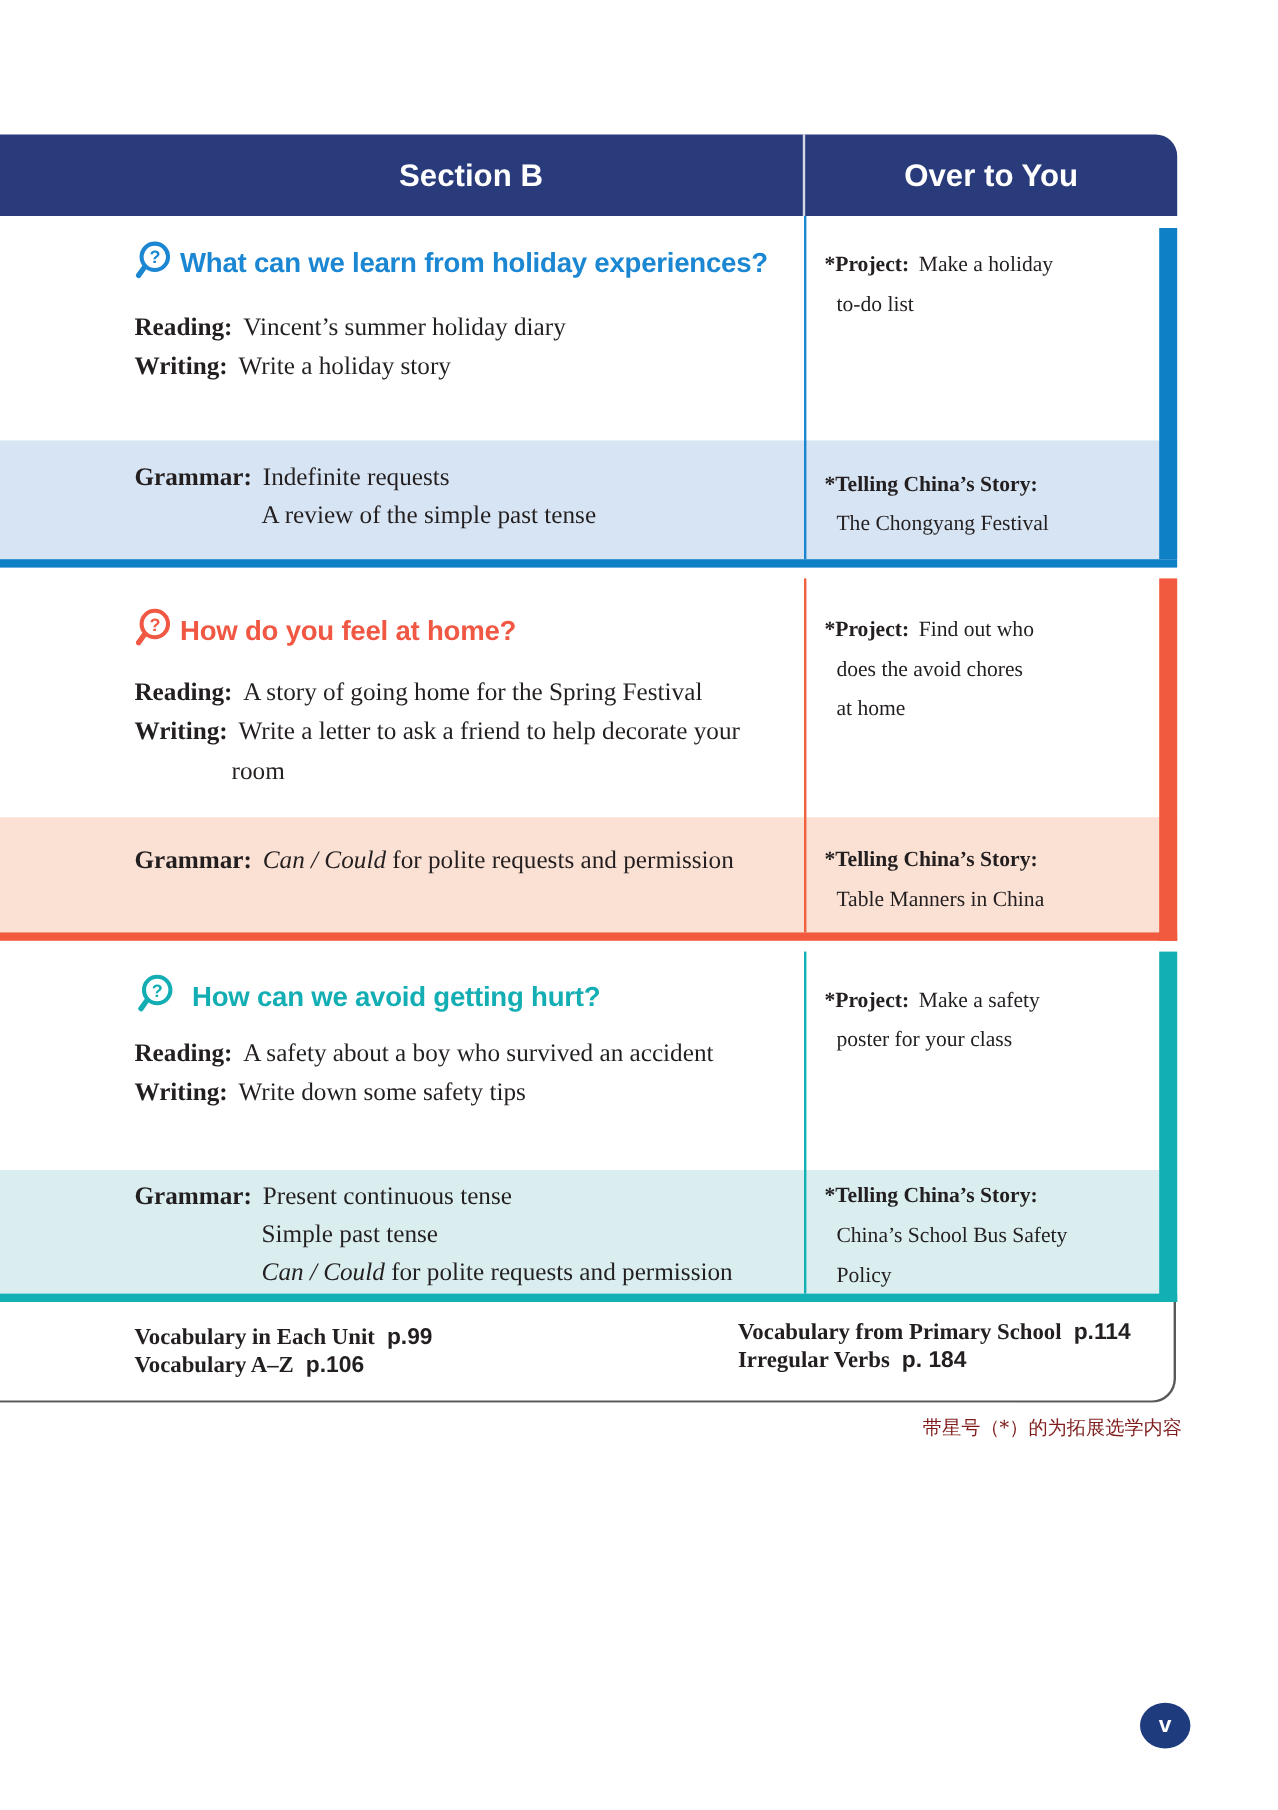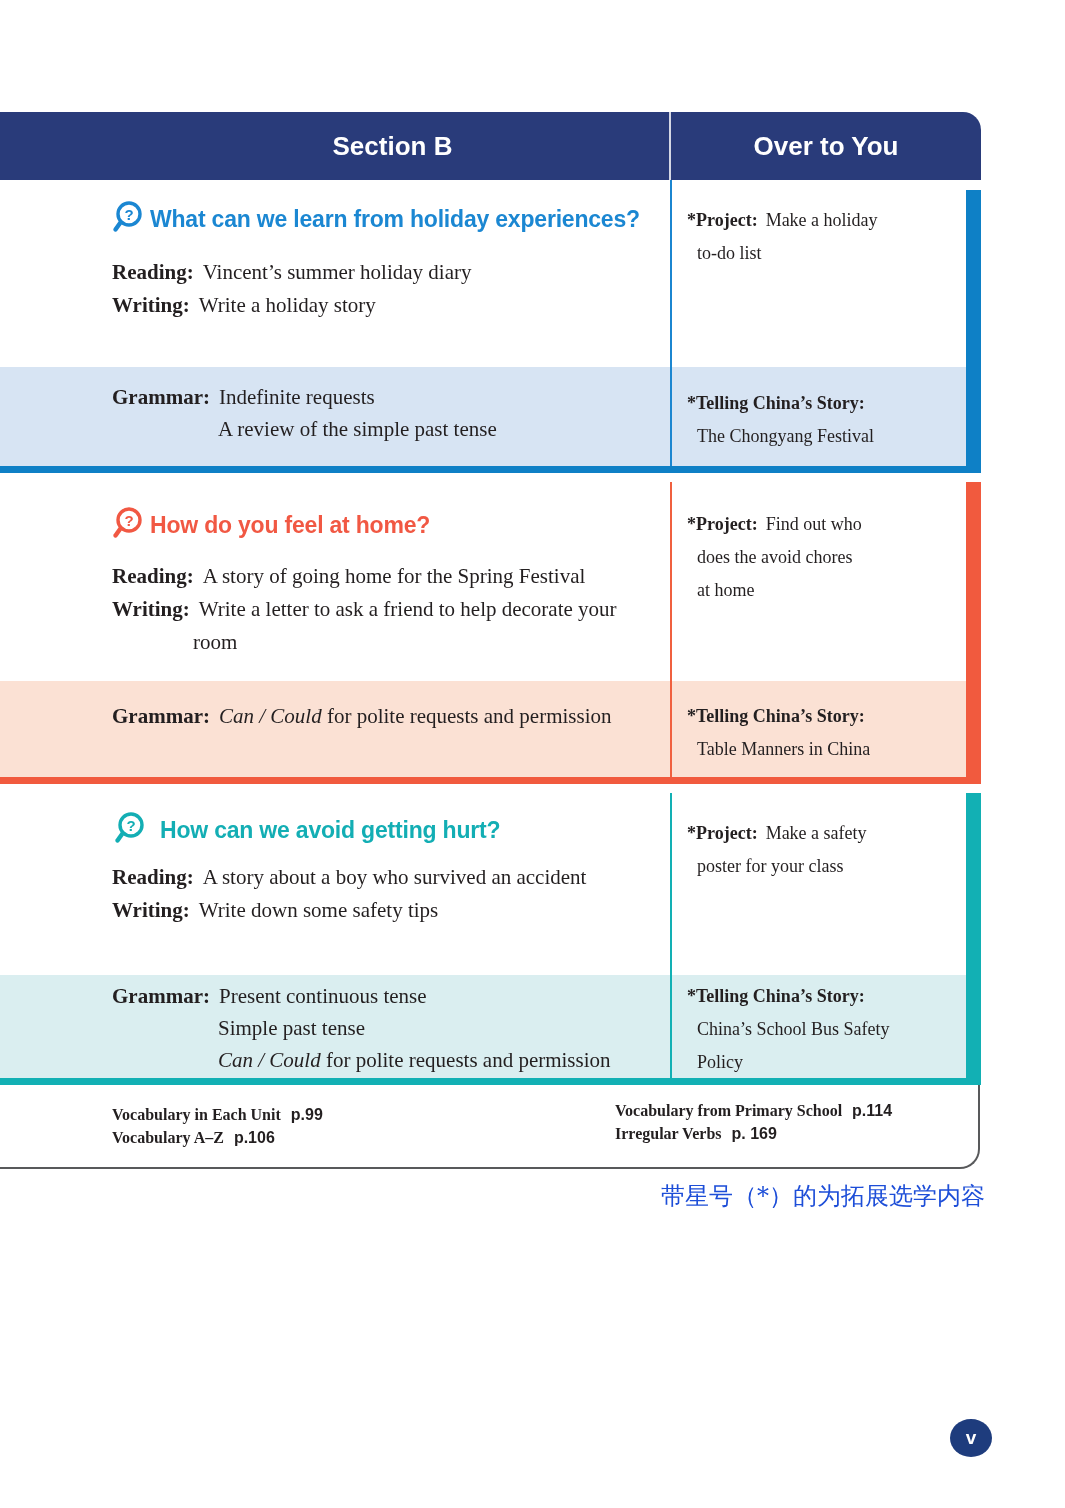--- a/index.html
+++ b/index.html
@@ -33,26 +33,26 @@
   .line{position:absolute;font-size:21px;line-height:33px;white-space:nowrap;}
   .lbl{font-weight:bold;margin-right:9px;}
   .rcol{position:absolute;left:687px;font-size:18px;line-height:33px;}
   .rcol .cont{padding-left:10px;}
   .rcol .lbl{margin-right:8px;}
   i{font-style:italic;}
 
   
   .footer-box{position:absolute;left:0;top:1085px;width:980px;height:84px;box-sizing:border-box;
               border-right:2px solid #58595b;border-bottom:2px solid #58595b;border-bottom-right-radius:20px;}
-  .vocab{position:absolute;font-size:16px;line-height:23px;white-space:nowrap;}
+  .vocab{position:absolute;font-size:19px;line-height:23px;white-space:nowrap;}
   .vocab .vl{font-weight:bold;}
   .vocab .vp{font-family:"Liberation Sans",sans-serif;font-weight:bold;margin-left:10px;}
 
   .note{position:absolute;left:560px;top:1180px;width:425px;text-align:right;
-        font-size:24px;color:#1d4ed8;font-family:"DejaVu Serif",serif;}
+        font-size:16px;color:#7f1d1d;font-family:"DejaVu Serif",serif;}
 
   .page-badge{position:absolute;left:950px;top:1419px;width:42px;height:38px;background:#1e3c7d;
               border-radius:50%;display:flex;align-items:center;justify-content:center;
               color:#ffffff;font-family:"Liberation Sans",sans-serif;font-weight:bold;font-size:19px;}
 </style>
 </head>
 <body>
 
 <div class="page">
 
@@ -149,21 +149,21 @@
     <div class="q-head" style="left:110px;top:18px;">
       <svg class="q-icon wide" width="38" height="38" viewBox="0 0 38 38">
         <circle cx="21" cy="14" r="11" fill="none" stroke="currentColor" stroke-width="3.4"></circle>
         <path d="M12.5 22.5 L7.5 29.5" stroke="currentColor" stroke-width="4.4" stroke-linecap="round" fill="none"></path>
         <text x="21" y="19.5" text-anchor="middle" font-size="15" font-weight="bold" font-family="Liberation Sans, sans-serif" fill="currentColor">?</text>
       </svg>
       <span>How can we avoid getting hurt?</span>
     </div>
 
     <div class="line" style="left:112px;top:68px;">
-      <span class="lbl">Reading:</span><span>A story about a boy who survived an accident</span>
+      <span class="lbl">Reading:</span><span>A safety about a boy who survived an accident</span>
     </div>
     <div class="line" style="left:112px;top:101px;">
       <span class="lbl">Writing:</span><span>Write down some safety tips</span>
     </div>
 
     <div class="line" style="left:112px;top:187px;">
       <span class="lbl">Grammar:</span><i></i><span>Present continuous tense</span>
     </div>
     <div class="line" style="left:218px;top:219px;">
       <i></i><span>Simple past tense</span>
@@ -186,20 +186,20 @@
 
   <div class="footer-box"></div>
 
   <div class="vocab" style="left:112px;top:1103px;">
     <div><span class="vl">Vocabulary in Each Unit</span><span class="vp">p.99</span></div>
     <div><span class="vl">Vocabulary A–Z</span><span class="vp">p.106</span></div>
   </div>
 
   <div class="vocab" style="left:615px;top:1099px;">
     <div><span class="vl">Vocabulary from Primary School</span><span class="vp">p.114</span></div>
-    <div><span class="vl">Irregular Verbs</span><span class="vp">p. 169</span></div>
+    <div><span class="vl">Irregular Verbs</span><span class="vp">p. 184</span></div>
   </div>
 
   <div class="note">带星号（*）的为拓展选学内容</div>
 
   <div class="page-badge">v</div>
 
 </div>
 
 </body></html>

